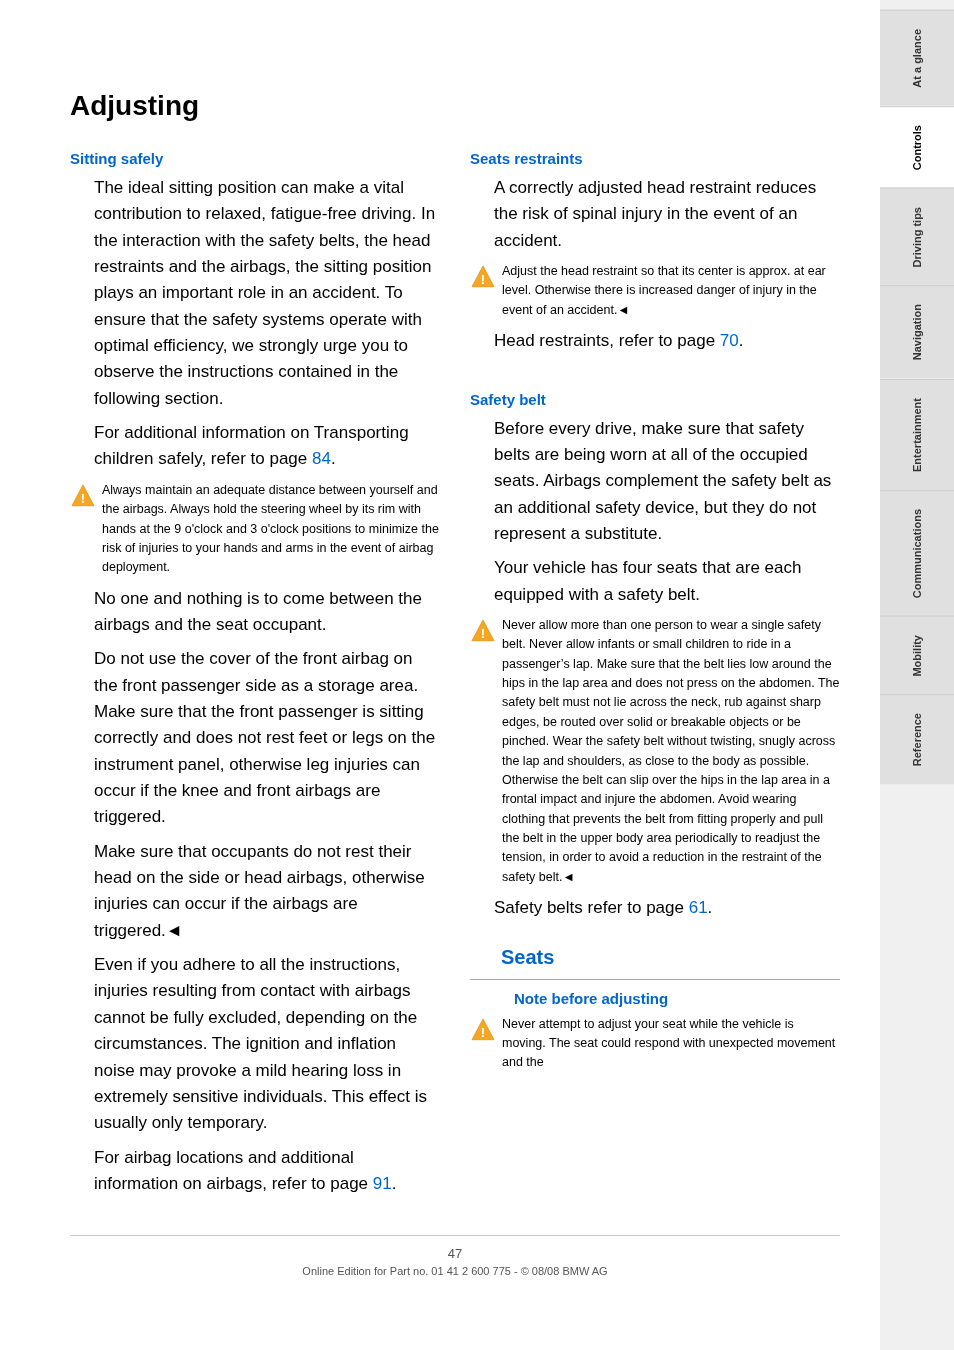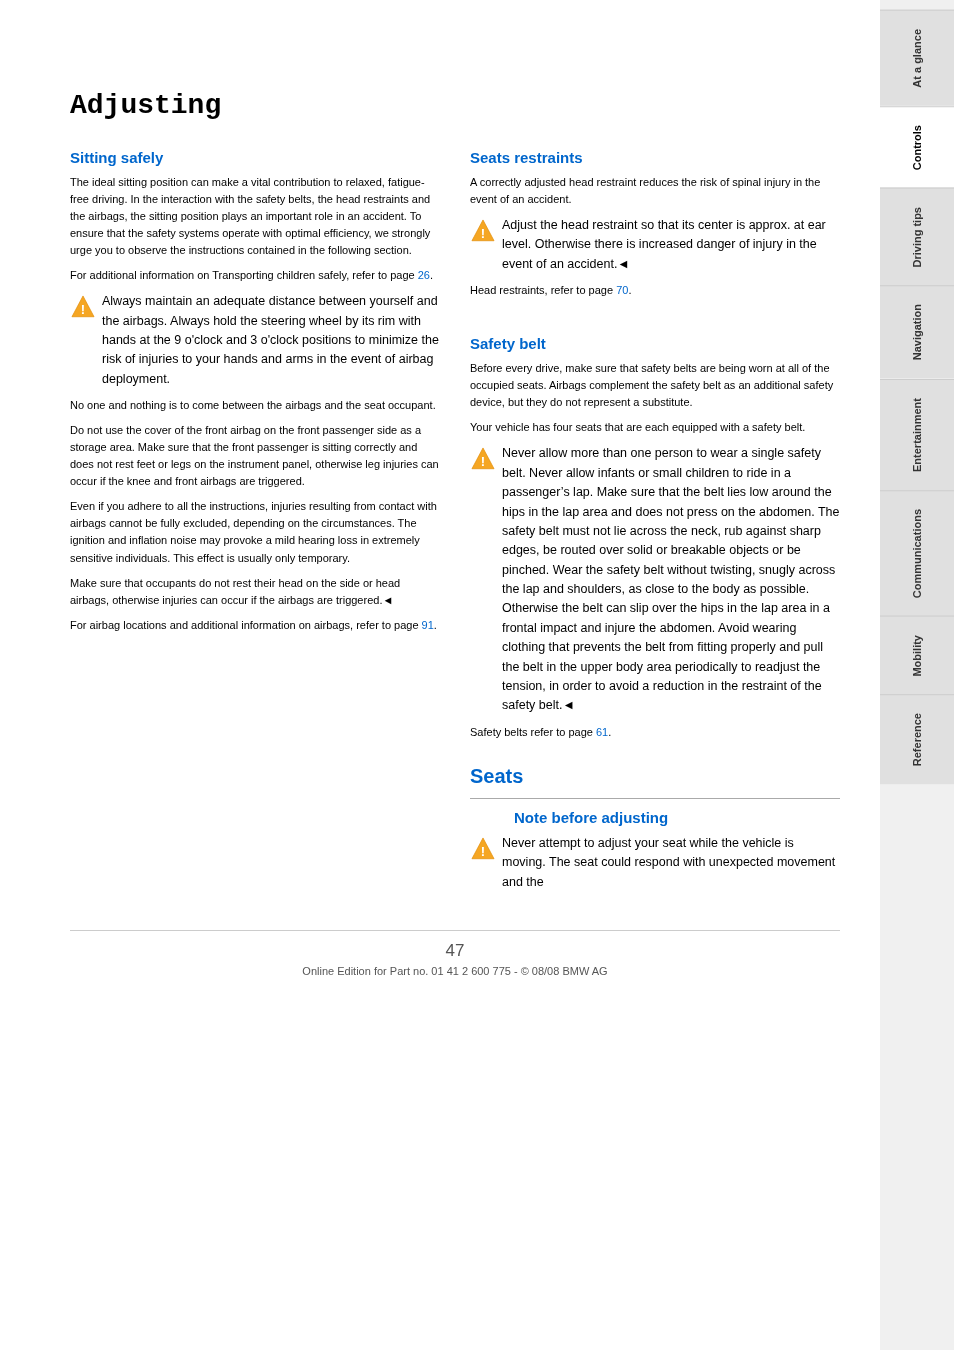--- a/index.html
+++ b/index.html
@@ -58,21 +58,20 @@
       background: #fff;
       color: #000;
     }
 
     .page-title {
       font-size: 28px;
       font-weight: bold;
       color: #000;
       margin-bottom: 28px;
       margin-top: 10px;
-      font-family: Liberation Mono, monospace;
     }
 
     .two-column {
       display: flex;
       gap: 30px;
     }
 
     .col-left {
       flex: 1;
       max-width: 380px;
@@ -89,24 +88,25 @@
       color: #0066cc;
       margin-bottom: 8px;
       margin-top: 36px;
     }
 
     .section-heading:first-of-type {
       margin-top: 0;
     }
 
     .body-text {
-      font-size: 11px;
+      font-size: 17px;
       line-height: 1.55;
       color: #000;
       margin-bottom: 8px;
+      margin-left: 24px;
     }
 
     .warning-block {
       display: flex;
       align-items: flex-start;
       margin-bottom: 8px;
       margin-top: 8px;
     }
 
     .warning-icon {
@@ -132,32 +132,33 @@
     .page-footer {
       text-align: center;
       font-size: 11px;
       color: #555;
       margin-top: 30px;
       padding-top: 10px;
       border-top: 1px solid #ccc;
     }
 
     .page-number {
-      font-size: 17px;
+      font-size: 13px;
       font-weight: normal;
       text-align: center;
       margin-bottom: 4px;
     }
 
     .seats-heading {
       font-size: 20px;
       font-weight: bold;
       color: #0066cc;
       margin-top: 24px;
       margin-bottom: 10px;
+      margin-left: 31px;
     }
 
     .divider-line {
       border: none;
       border-top: 1px solid #aaa;
       margin-bottom: 10px;
     }
   </style>
 </head>
 <body>
@@ -169,39 +170,39 @@
 
     <div class="two-column">
 
       <div class="col-left">
 
         <h2 class="section-heading">Sitting safely</h2>
 
         <p class="body-text">The ideal sitting position can make a vital contribution to relaxed, fatigue-free driving. In the interaction with the safety belts, the head restraints and the airbags, the sitting position plays an important role in an accident. To ensure that the safety systems operate with optimal efficiency, we strongly urge you to observe the instructions contained in the following section.</p>
 
         <p class="body-text">
-          For additional information on Transporting children safely, refer to page <a class="link-text">26</a>.
+          For additional information on Transporting children safely, refer to page <a class="link-text">84</a>.
         </p>
 
 
         <div class="warning-block">
           <svg class="warning-icon" viewBox="0 0 40 40" xmlns="http://www.w3.org/2000/svg">
             <polygon points="20,3 37,35 3,35" fill="#f5a623" stroke="#e08800" stroke-width="1"></polygon>
             <text x="20" y="30" text-anchor="middle" font-size="20" font-weight="bold" fill="white">!</text>
           </svg>
           <p class="warning-text">Always maintain an adequate distance between yourself and the airbags. Always hold the steering wheel by its rim with hands at the 9 o'clock and 3 o'clock positions to minimize the risk of injuries to your hands and arms in the event of airbag deployment.</p>
         </div>
 
         <p class="body-text">No one and nothing is to come between the airbags and the seat occupant.</p>
 
         <p class="body-text">Do not use the cover of the front airbag on the front passenger side as a storage area. Make sure that the front passenger is sitting correctly and does not rest feet or legs on the instrument panel, otherwise leg injuries can occur if the knee and front airbags are triggered.</p>
 
+        <p class="body-text">Make sure that occupants do not rest their head on the side or head airbags, otherwise injuries can occur if the airbags are triggered.◄</p>
+
         <p class="body-text">Even if you adhere to all the instructions, injuries resulting from contact with airbags cannot be fully excluded, depending on the circumstances. The ignition and inflation noise may provoke a mild hearing loss in extremely sensitive individuals. This effect is usually only temporary.</p>
-
-        <p class="body-text">Make sure that occupants do not rest their head on the side or head airbags, otherwise injuries can occur if the airbags are triggered.◄</p>
 
         <p class="body-text">
           For airbag locations and additional information on airbags, refer to page <a class="link-text">91</a>.
         </p>
 
       </div>
 
       <div class="col-right">
 
         <h3 class="section-heading">Seats restraints</h3>

